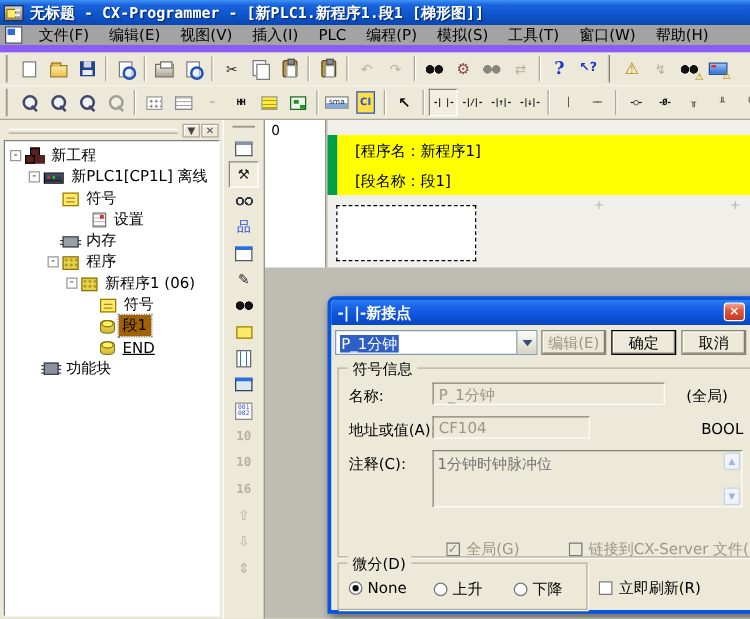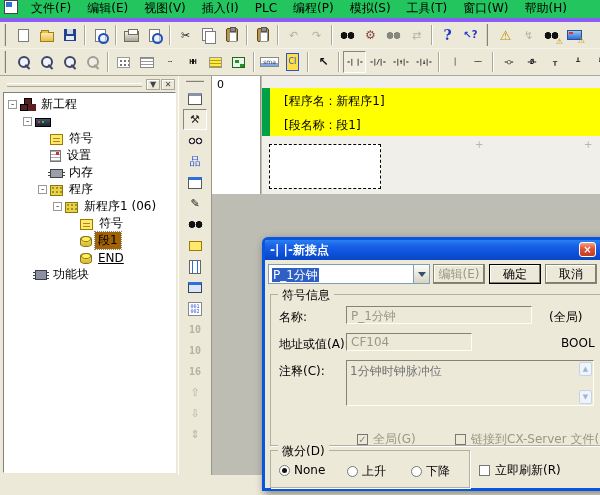--- a/index.html
+++ b/index.html
@@ -5,21 +5,21 @@
 *{margin:0;padding:0;box-sizing:border-box}
 html,body{width:600px;height:495px;overflow:hidden}
 body{font-family:"DejaVu Sans",sans-serif;background:#ece9d8;position:relative;font-size:12px;color:#000}
 
 .titlebar{height:20px;background:linear-gradient(180deg,#3d93f5 0%,#1a63dd 20%,#0f55cc 60%,#0a47b4 100%);display:flex;align-items:center;padding-left:3px}
 .app-icon{width:16px;height:13px;flex:none;background:linear-gradient(#d3d6de,#7e8390);border:1px solid #2c2f36;position:relative;margin-right:5px}
 .app-icon::before{content:"";position:absolute;left:1px;top:2px;width:6px;height:6px;background:#ffe96a;border:1px solid #8a7410}
 .app-icon::after{content:"";position:absolute;right:2px;top:2px;width:4px;height:2px;background:#e8edf4;box-shadow:0 4px 0 #e8edf4}
 .title-text{color:#fff;font:bold 12px "DejaVu Sans Mono",monospace;text-shadow:1px 1px 1px rgba(0,0,0,.5);white-space:nowrap}
 
-.menubar{height:22px;display:flex;align-items:flex-start;background:#22c55e;border-bottom:4px solid #8b5cf6}
+.menubar{height:22px;display:flex;align-items:center;background:#a3a3a3;border-bottom:6px solid #8b5cf6}
 .mdi-icon{width:14px;height:14px;background:#fff;border:1px solid #445;margin:0 5px 0 4px;position:relative;flex:none}
 .mdi-icon::after{content:"";position:absolute;left:1px;top:1px;width:6px;height:5px;background:#2e6fd8}
 .menu-item{padding:2px 8px;white-space:nowrap}
 
 .toolbar{display:flex;align-items:center;background:#ece9d8;overflow:hidden}
 #tb1{height:27px;border-bottom:1px solid #f6f4e8}
 #tb2{height:26px}
 .tb{width:23px;height:22px;display:inline-flex;align-items:center;justify-content:center;flex:none;position:relative}
 .tb.pressed{border:1px solid;border-color:#8a8878 #fff #fff #8a8878;background:#f0edde}
 .tsep{width:2px;height:20px;border-left:1px solid #aca899;border-right:1px solid #fff;margin:0 3px;flex:none}
@@ -32,21 +32,21 @@
 .gl-lad{font-family:"DejaVu Sans Mono",monospace;font-size:7px;letter-spacing:-1px;white-space:nowrap;font-weight:bold;color:#111}
 .gl-help{font-family:"DejaVu Serif",serif;font-weight:bold;font-size:14px;color:#2334c8}
 .gl-chelp{font-weight:bold;font-size:10px;color:#2334c8}
 .gl-warn{font-size:13px;color:#b98e00}
 .gl-ptr{font-size:12px;font-weight:bold;color:#111}
 .gl-gear{font-size:12px;color:#8a4444}
 .gl-blue{color:#2e4fd8;font-size:11px}
 .gl-num{font-weight:bold;font-size:10px;color:#999;font-family:"DejaVu Sans Mono",monospace}
 .gl-tiny{font-size:5px;line-height:5px;color:#2e4fd8;border:1px solid #888;padding:1px;background:#fff;white-space:pre;font-family:"DejaVu Sans Mono",monospace}
 .gl-sma{font-size:6px;line-height:6px;border:1px solid #888;background:linear-gradient(#fff 60%,#7da9e8 60%);padding:1px 2px;color:#333}
-.gl-ci{font-size:8px;line-height:10px;font-weight:normal;color:#2e4fd8;border:1px solid #2e4fd8;padding:3px 2px;background:#fde047}
+.gl-ci{font-size:8px;line-height:10px;font-weight:bold;color:#2e4fd8;border:1px solid #2e4fd8;padding:3px 2px;background:#fde047}
 
 .mi{display:inline-block;position:relative;flex:none}
 .mi-doc{width:11px;height:13px;background:#fff;border:1px solid #7b7b7b}
 .mi-folder{width:14px;height:10px;background:linear-gradient(#ffe9a8,#e8c04a);border:1px solid #a07d1c;position:relative;margin-top:3px}
 .mi-folder::before{content:"";position:absolute;top:-3px;left:0;width:6px;height:2px;background:#e8c04a;border:1px solid #a07d1c;border-bottom:0}
 .mi-disk{width:12px;height:12px;background:#23418c;position:relative}
 .mi-disk::before{content:"";position:absolute;left:3px;top:0;width:6px;height:5px;background:#cfd6e8}
 .mi-disk::after{content:"";position:absolute;left:2px;bottom:1px;width:8px;height:4px;background:#e9ecf4}
 .mi-docmag{width:11px;height:13px;background:#fff;border:1px solid #7b7b7b}
 .mi-docmag::after{content:"";position:absolute;right:-4px;bottom:-3px;width:7px;height:7px;border:2px solid #2050b8;border-radius:50%;background:rgba(220,232,255,.6)}
@@ -146,20 +146,24 @@
 .cb.dis{color:#9a9786}
 .cb.dis .cbbox{background:#ece9d8;color:#8a8878}
 .radio{position:absolute;display:flex;align-items:center;white-space:nowrap}
 .rb{width:11px;height:11px;border-radius:50%;background:#fff;border:1px solid #777;margin-right:4px;position:relative;flex:none}
 .rb.on::after{content:"";position:absolute;left:2px;top:2px;width:5px;height:5px;border-radius:50%;background:#111}
 </style>
 </head>
 <body>
 
 <div>
+  <div class="titlebar">
+    <span class="app-icon"></span>
+    <span class="title-text">无标题 - CX-Programmer - [新PLC1.新程序1.段1 [梯形图]]</span>
+  </div>
 
   <div class="menubar">
     <span class="mdi-icon"></span>
     <span id="menu-items"><span class="menu-item">文件(F)</span><span class="menu-item">编辑(E)</span><span class="menu-item">视图(V)</span><span class="menu-item">插入(I)</span><span class="menu-item">PLC</span><span class="menu-item">编程(P)</span><span class="menu-item">模拟(S)</span><span class="menu-item">工具(T)</span><span class="menu-item">窗口(W)</span><span class="menu-item">帮助(H)</span></span>
   </div>
 
   <div class="toolbar" id="tb1">
       <span class="grip"></span>
       <span class="tb">
         <span class="mi mi-doc"></span>
@@ -327,27 +331,28 @@
       </div>
       <div class="treebody" id="tree">
           <div class="trow" style="padding-left: 4px;">
             <span class="exp">-</span>
             <span class="ti ti-project"></span>
             <span class="tl">新工程</span>
           </div>
           <div class="trow" style="padding-left: 19px;">
             <span class="exp">-</span>
             <span class="ti ti-plc"></span>
+            <span class="tl">新PLC1[CP1L] 离线</span>
           </div>
           <div class="trow" style="padding-left: 34px;">
             <span class="expsp"></span>
             <span class="ti ti-symbols"></span>
             <span class="tl">符号</span>
           </div>
-          <div class="trow" style="padding-left: 34px;">
+          <div class="trow" style="padding-left: 34px; margin-left: 24px;">
             <span class="expsp"></span>
             <span class="ti ti-settings"></span>
             <span class="tl">设置</span>
           </div>
           <div class="trow" style="padding-left: 34px;">
             <span class="expsp"></span>
             <span class="ti ti-memory"></span>
             <span class="tl">内存</span>
           </div>
           <div class="trow" style="padding-left: 34px;">

